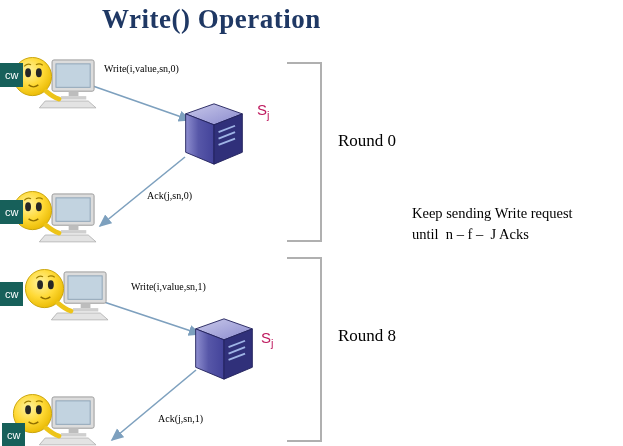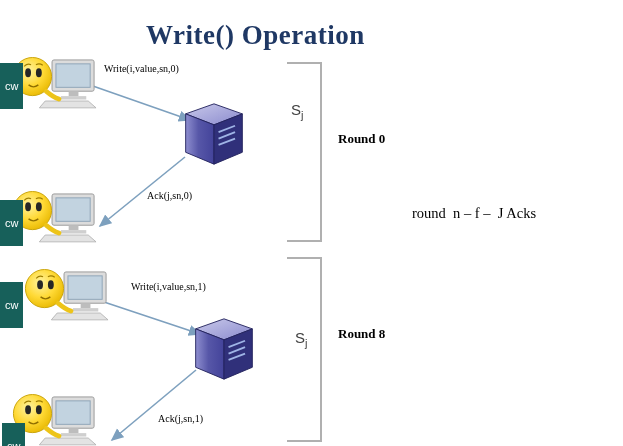--- a/index.html
+++ b/index.html
@@ -6,36 +6,36 @@
   body{
     width:623px;height:446px;position:relative;overflow:hidden;
     background:#ffffff;
     font-family:"Liberation Serif", serif;
   }
   .abs{position:absolute;}
   .title{
     font-size:27px;font-weight:bold;color:#1f3864;letter-spacing:0.5px;
   }
   .msg{font-size:10px;color:#000;}
-  .round-label{font-size:13px;color:#000;font-weight:bold;}
+  .round-label{font-size:17px;color:#000;}
   .note-line{font-size:14.5px;color:#000;line-height:21px;white-space:pre;}
   .badge{
     background:#17605a;color:#ffffff;
     font-family:"Liberation Sans", sans-serif;
-    font-size:11px;line-height:14px;padding:16px 5px;display:inline-block;
+    font-size:11px;line-height:14px;padding:5px 5px;display:inline-block;
   }
   .bracket{
     width:33px;
     border-top:2px solid #b0b0b0;
     border-right:2px solid #b0b0b0;
     border-bottom:2px solid #b0b0b0;
   }
   .slabel{
     font-family:"Liberation Sans", sans-serif;
-    font-size:15px;color:#404040;margin-left:34px;
+    font-size:15px;color:#be185d;
   }
   .slabel sub{font-size:11px;}
 </style>
 </head>
 <body>
 
 <svg width="0" height="0" style="position:absolute" aria-hidden="true">
   <defs>
     <radialGradient id="faceGrad" cx="40%" cy="35%" r="70%">
       <stop offset="0%" stop-color="#fff3a0"></stop>
@@ -85,21 +85,21 @@
     <marker id="arrowhead" markerWidth="9" markerHeight="8" refX="7" refY="3.5" orient="auto">
       <polygon points="0 0, 8 3.5, 0 7" fill="#7da0be"></polygon>
     </marker>
   </defs>
   <line x1="90" y1="85" x2="190" y2="120" stroke="#7da0be" stroke-width="1.6" marker-end="url(#arrowhead)"></line>
   <line x1="185" y1="157" x2="100" y2="226" stroke="#7da0be" stroke-width="1.6" marker-end="url(#arrowhead)"></line>
   <line x1="98" y1="300" x2="200" y2="334" stroke="#7da0be" stroke-width="1.6" marker-end="url(#arrowhead)"></line>
   <line x1="196" y1="370" x2="112" y2="440" stroke="#7da0be" stroke-width="1.6" marker-end="url(#arrowhead)"></line>
 </svg>
 
-<div class="abs title" style="left:102px;top:20px;margin-left:44px;">Write() Operation</div>
+<div class="abs title" style="left:102px;top:4px;">Write() Operation</div>
 
 <svg class="abs" style="left:10px;top:50px;" width="88" height="59" viewBox="0 0 90 60">
     <use href="#cw-client"></use>
   </svg>
 <svg class="abs" style="left:10px;top:184px;" width="88" height="59" viewBox="0 0 90 60">
     <use href="#cw-client"></use>
   </svg>
 <svg class="abs" style="left:22px;top:262px;" width="88" height="59" viewBox="0 0 90 60">
     <use href="#cw-client"></use>
   </svg>
@@ -127,14 +127,15 @@
 <div class="abs msg" style="left:131px;top:281px;">Write(i,value,sn,1)</div>
 <div class="abs msg" style="left:158px;top:413px;">Ack(j,sn,1)</div>
 
 <div class="abs bracket" style="left:287px;top:62px;height:176px;"></div>
 <div class="abs bracket" style="left:287px;top:257px;height:181px;"></div>
 
 <div class="abs round-label" style="left:338px;top:131px;">Round 0</div>
 <div class="abs round-label" style="left:338px;top:326px;">Round 8</div>
 
 <div class="abs" style="left:412px;top:203px;">
-  <div class="note-line">round  n – f –  J Acks</div>
+  <div class="note-line">Keep sending Write request</div>
+  <div class="note-line">until  n – f –  J Acks</div>
 </div>
 
 </body></html>

